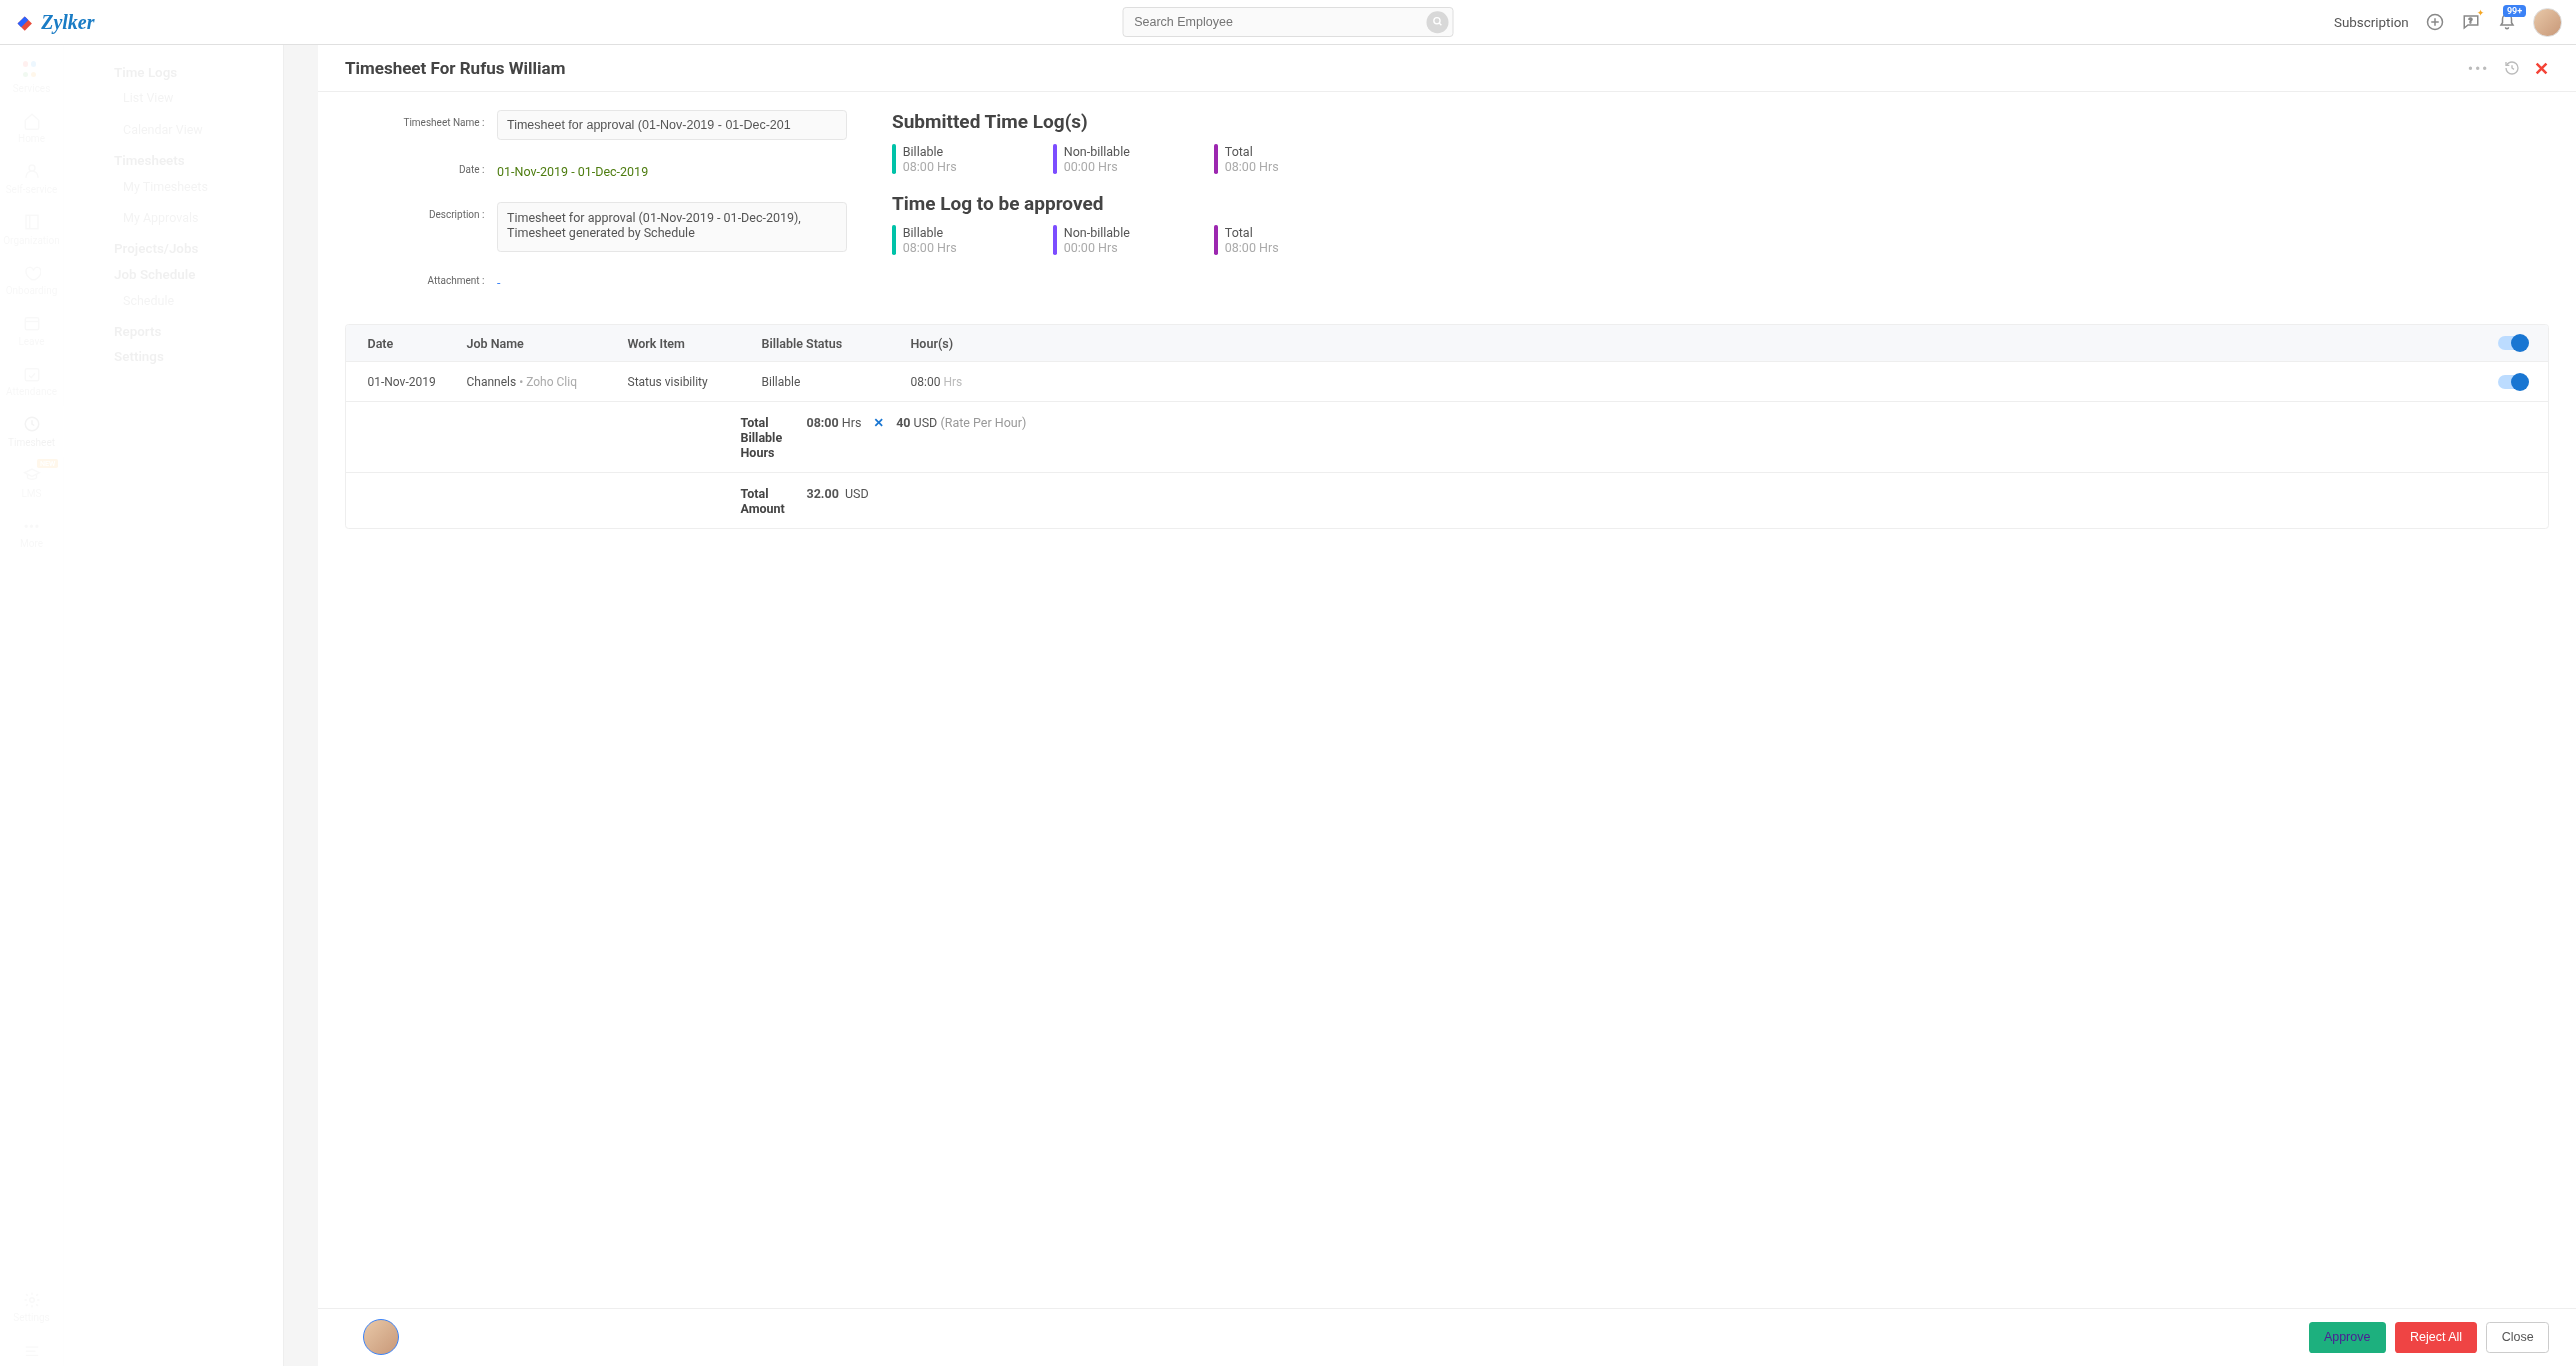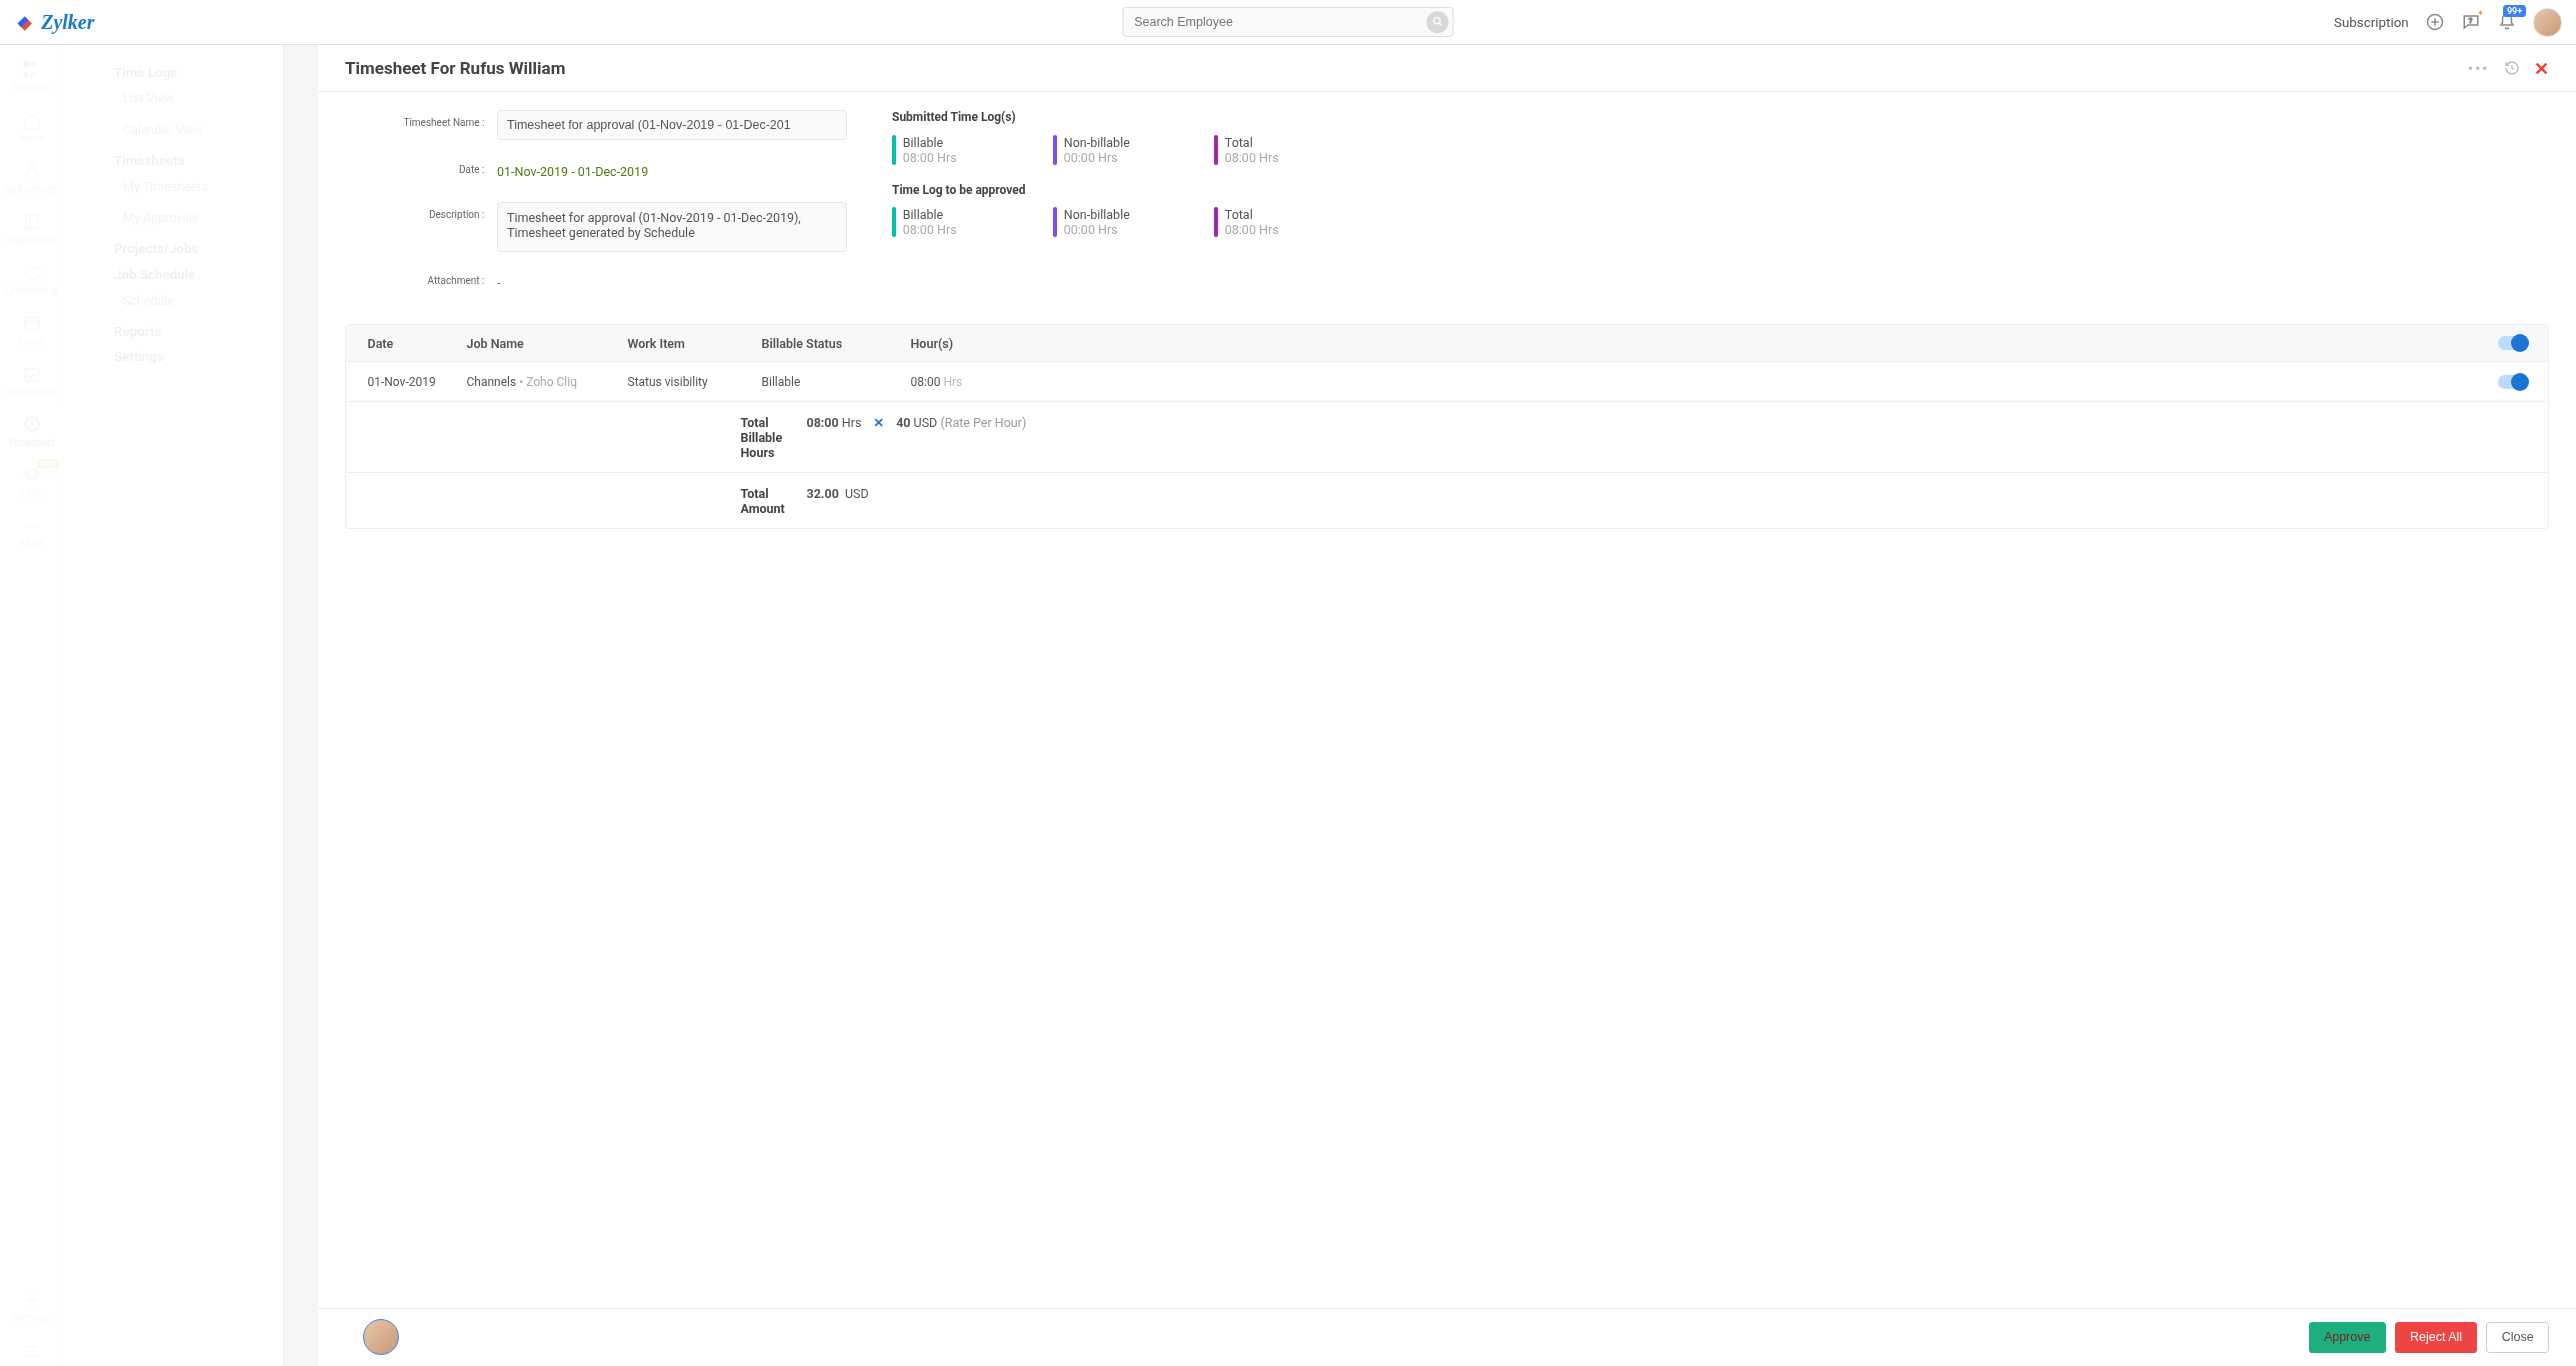--- a/index.html
+++ b/index.html
@@ -107,21 +107,21 @@
 .form-input {
   flex:1; border:0.9px solid #e6e6e6; background:#fafafa; border-radius:3.6px;
   padding:7.2px 9px; font-size:12.5px; color:#555;
 }
 .form-static { flex:1; padding:7.2px 0; color:#4d7c0f; font-size:12.5px;}
 textarea.form-input { resize:none; height:50px; font-family:inherit;}
 .attach-dash { color:#3b82f6; font-size:12.5px; padding:7.2px 0; flex:1;}
 
 
 .stats { flex:1; display:flex; flex-direction:column; gap:5.4px;}
-.stats-title { font-size:12px; font-weight:700; color:#444; margin-bottom:5.4px;}
+.stats-title { font-size:19px; font-weight:700; color:#444; margin-bottom:5.4px;}
 .stat-row { display:flex; gap:36px; margin-bottom:12.5px;}
 .stat { display:flex; gap:7.2px; align-items:flex-start; min-width:125px;}
 .stat-bar { width:3.6px; height:30px; border-radius:1.8px;}
 .stat-text { display:flex; flex-direction:column;}
 .stat-label { font-size:12.5px; color:#555;}
 .stat-val { font-size:12.5px; color:#aaa;}
 
 
 .tbl { margin-top:10.7px; border:0.9px solid #eee; border-radius:3.6px; overflow:hidden;}
 .tbl-head { display:flex; background:#f7f8fa; padding:10.7px 21.5px; font-weight:600; color:#555; font-size:12.5px; align-items:center;}
@@ -146,21 +146,21 @@
 
 
 .panel-footer {
   position:absolute; bottom:0; left:0; right:0;
   background:#fff; border-top:0.9px solid #eee;
   padding:10.7px 27px; display:flex; align-items:center;
 }
 .footer-avatar { width:36px; height:36px; border-radius:50%; border:1.8px solid #3b82f6; background:linear-gradient(135deg,#e8c8a8,#c89878); margin-left:18px;}
 .footer-actions { margin-left:auto; display:flex; gap:9px;}
 .btn { padding:7.2px 14.3px; border-radius:3.6px; font-size:12.5px; cursor:pointer; border:0.9px solid transparent;}
-.btn-approve{ background:#1db07e; color:#7f1d1d;}
+.btn-approve{ background:#1db07e; color:#4c1d95;}
 .btn-reject{ background:#ef4444; color:#fff;}
 .btn-close{ background:#fff; color:#555; border:0.9px solid #ccc;}
 
 </style>
 </head>
 <body>
 
 <div class="app">
 
   <div class="topbar">

